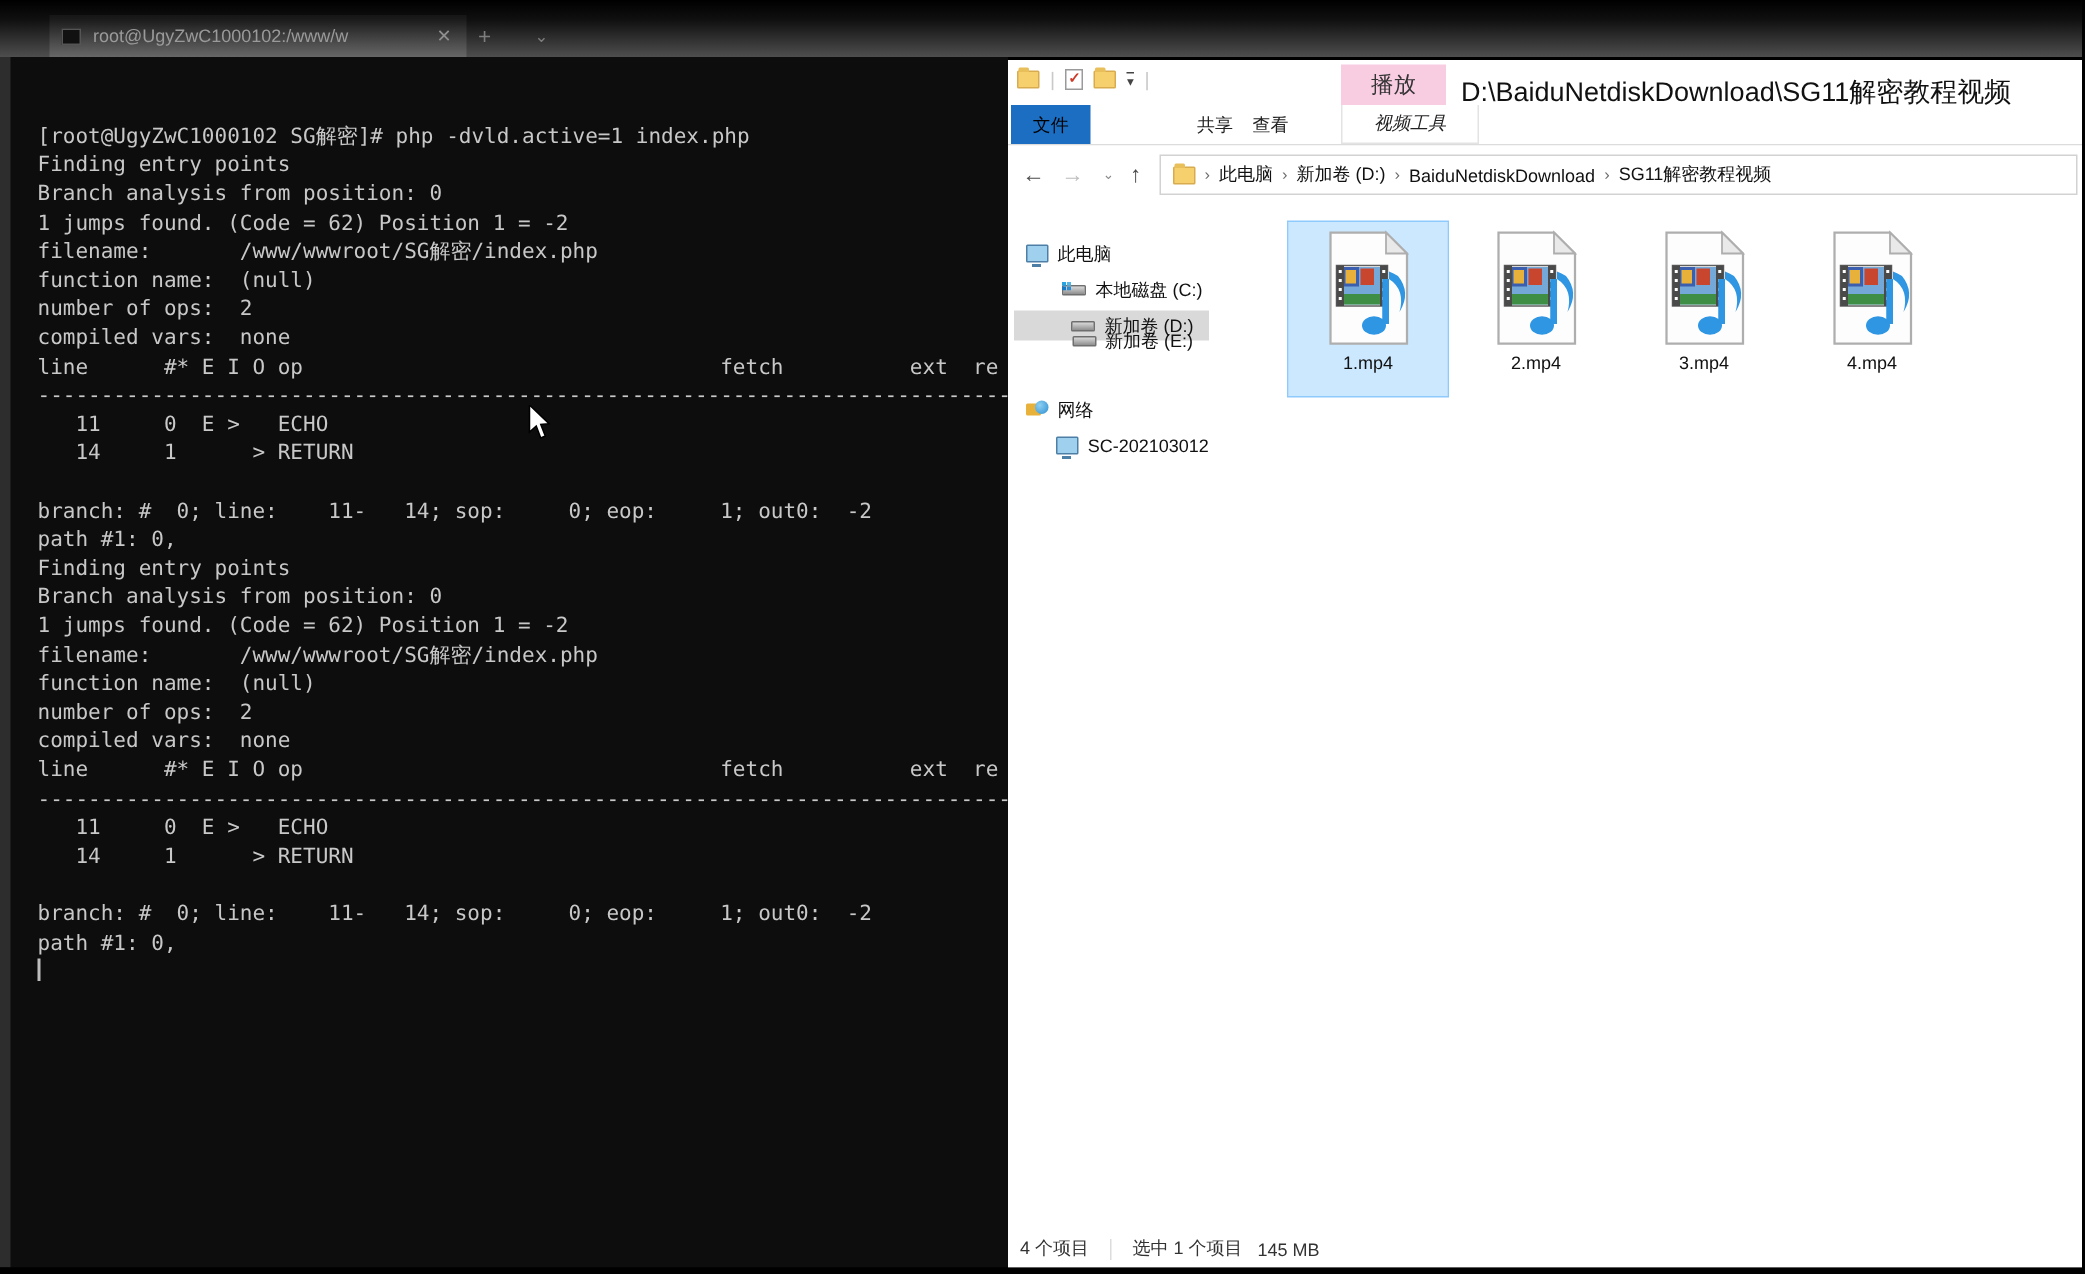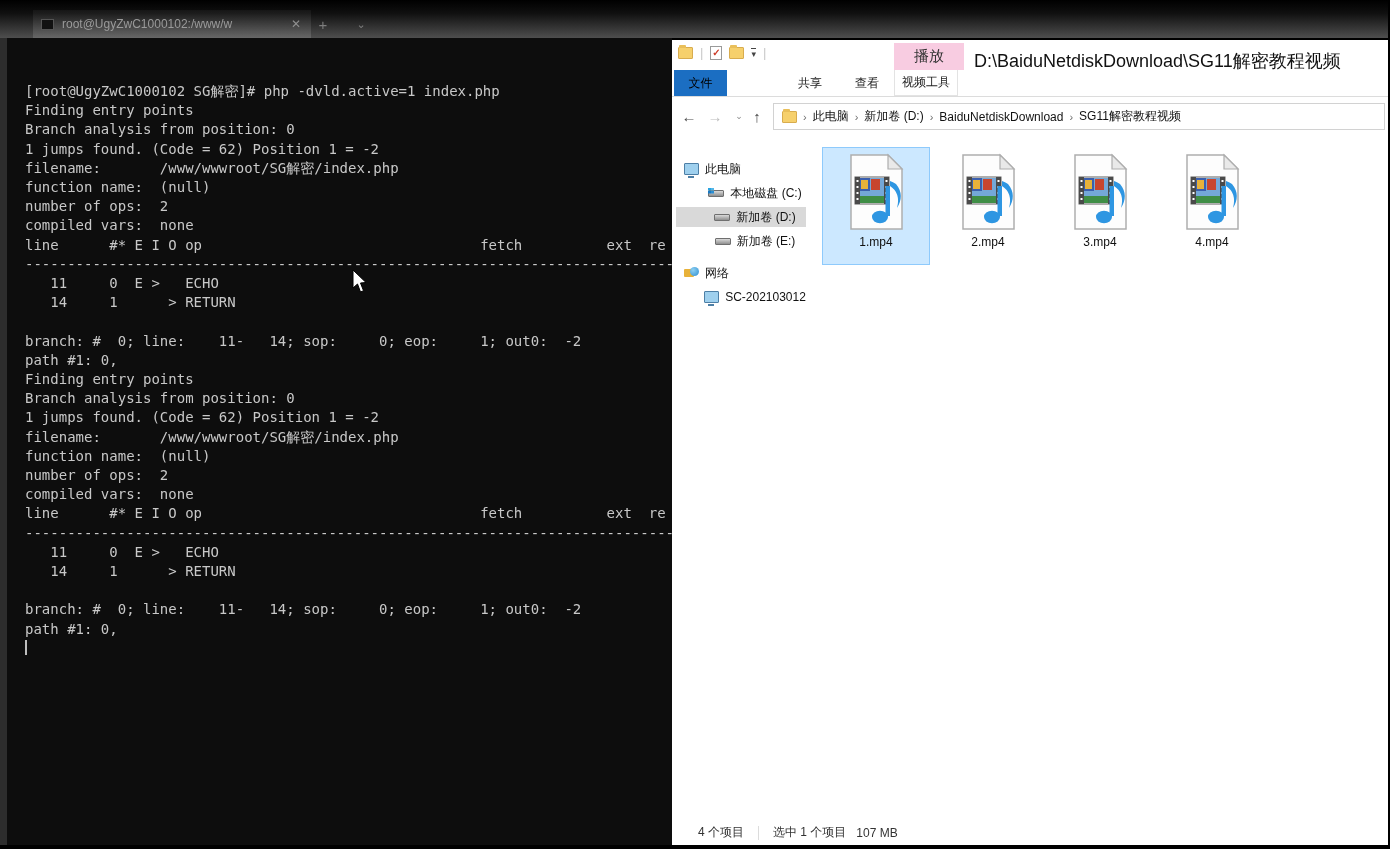--- a/index.html
+++ b/index.html
@@ -46,22 +46,22 @@
 
   .play-tab { position:absolute; left:222px; top:3px; width:70px; height:27px; background:#f8cce1;
     color:#333; display:flex; align-items:center; justify-content:center; font-size:15px; }
   .ex-title { position:absolute; left:302px; top:9px; font-size:18px; color:#111; white-space:nowrap; }
 
   .menutabs { position:absolute; left:0; top:30px; width:100%; height:27px; border-bottom:1px solid #dcdcdc; background:#fff; }
   .mtab { position:absolute; top:0; height:26px; display:flex; align-items:center; justify-content:center; font-size:12px; color:#222; }
   .mtab-file { left:2px; width:53px; background:#1b6ec2; color:#000000; }
   .mtab-home { left:62px; width:46px;margin-top:28px; }
   .mtab-share { left:115px; width:46px; }
-  .mtab-view { left:172px; width:46px;text-align:center; }
-  .mtab-video { left:222px; width:64px; background:#fff; border:1px solid #e3e3e3; border-top:none; }
+  .mtab-view { left:152px; width:46px;text-align:center; }
+  .mtab-video { left:222px; width:92px; background:#fff; border:1px solid #e3e3e3; border-top:none;font-style:italic; }
 
   .addressbar { position:absolute; left:0; top:57px; width:100%; height:40px; background:#fff; }
   .nav-arrow { position:absolute; top:8px; width:22px; height:22px; display:flex; align-items:center; justify-content:center; font-size:15px; color:#4a4a4a; }
   .na-back { left:6px; }
   .na-fwd { left:32px; color:#bcbcbc; }
   .na-recent { left:56px; font-size:9px; color:#8a8a8a; }
   .na-up { left:74px; }
   .addr-box { position:absolute; left:101px; top:6px; right:3px; height:27px; border:1px solid #d2d2d2;
     display:flex; align-items:center; gap:6px; padding:0 8px; overflow:hidden; }
   .crumb { white-space:nowrap; color:#111; }
@@ -83,28 +83,28 @@
       linear-gradient(90deg,#29a3e0 45%,transparent 45%) 0 0/6px 2.5px no-repeat,
       linear-gradient(90deg,#1778c4 45%,transparent 45%) 0 3.5px/6px 2.5px no-repeat,
       linear-gradient(270deg,#53b6e8 45%,transparent 45%) 0 0/6px 2.5px no-repeat,
       linear-gradient(270deg,#2b8ed2 45%,transparent 45%) 0 3.5px/6px 2.5px no-repeat; }
   .ic-net { width:15px; height:12px; flex:none; position:relative; }
   .ic-net:before { content:""; position:absolute; left:0; top:2px; width:10px; height:8px; background:#e8b23a; border-radius:1px; }
   .ic-net:after { content:""; position:absolute; right:0; top:0; width:9px; height:9px; border-radius:50%; background:radial-gradient(circle at 35% 35%, #8fd0f2, #2b8ed2); }
 
   
   .files { position:absolute; left:136px; top:0; right:0; height:100%; }
-  .tile { position:absolute; top:11px; width:106px; height:116px; display:flex; flex-direction:column; align-items:center; padding-top:5px; }
+  .tile { position:absolute; top:11px; width:106px; height:116px; display:flex; flex-direction:column; align-items:center; padding-top:5px;margin-left:36px; }
   .tile.sel { background:#cce8ff; outline:1px solid #8ecafc; }
   .tile-label { margin-top:4px; font-size:12px; color:#111; }
 
   
   .statusbar { position:absolute; left:0; bottom:0; width:100%; height:25px; background:#fff;
     display:flex; align-items:center; font-size:12px; color:#333; }
-  .sb-count { margin-left:26px; }
+  .sb-count { margin-left:8px; }
   .sb-div { width:1px; height:14px; background:#dcdcdc; margin:0 14px; }
   .sb-sel { }
   .sb-size { margin-left:10px; }
 
   .bottom-black { position:absolute; left:0; bottom:0; width:100%; height:4px; background:#000; z-index:60; }
   .right-black { position:absolute; right:0; top:0; width:2px; height:100%; background:#000; z-index:60; }
 </style>
 </head>
 <body>
 
@@ -206,21 +206,21 @@
           <span>此电脑</span>
         </div>
         <div class="nav-item ind2" style="top:46px">
           <span class="ic-drive win"></span>
           <span>本地磁盘 (C:)</span>
         </div>
         <div class="nav-item ind2 sel" style="top:70px">
           <span class="ic-drive"></span>
           <span>新加卷 (D:)</span>
         </div>
-        <div class="nav-item ind2" style="top:94px">
+        <div class="nav-item ind2" style="top:80px">
           <span class="ic-drive"></span>
           <span>新加卷 (E:)</span>
         </div>
         <div class="nav-item ind1" style="top:126px">
           <span class="ic-net"></span>
           <span>网络</span>
         </div>
         <div class="nav-item ind2" style="top:150px">
           <span class="ic-monitor"></span>
           <span>SC-202103012</span>
@@ -332,19 +332,19 @@
           </svg>
           <div class="tile-label">4.mp4</div>
         </div>
       </div>
     </div>
 
     <div class="statusbar">
       <span class="sb-count">4 个项目</span>
       <span class="sb-div"></span>
       <span class="sb-sel">选中 1 个项目</span>
-      <span class="sb-size">107 MB</span>
+      <span class="sb-size">145 MB</span>
     </div>
   </div>
 
   <div class="bottom-black"></div>
   <div class="right-black"></div>
 </div>
 
 </body></html>

